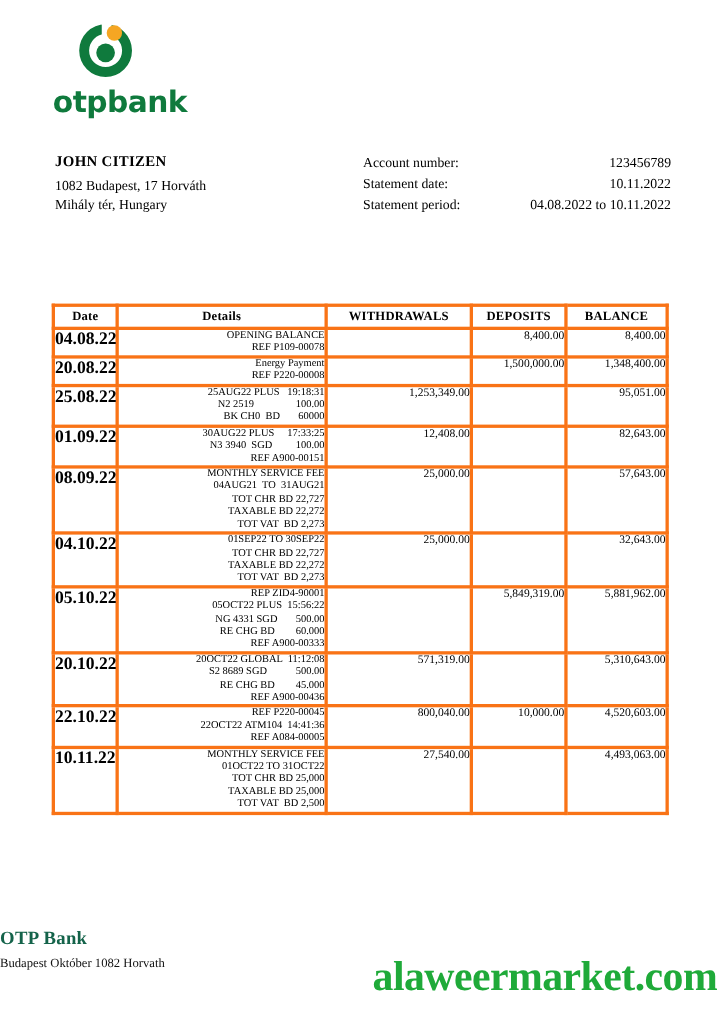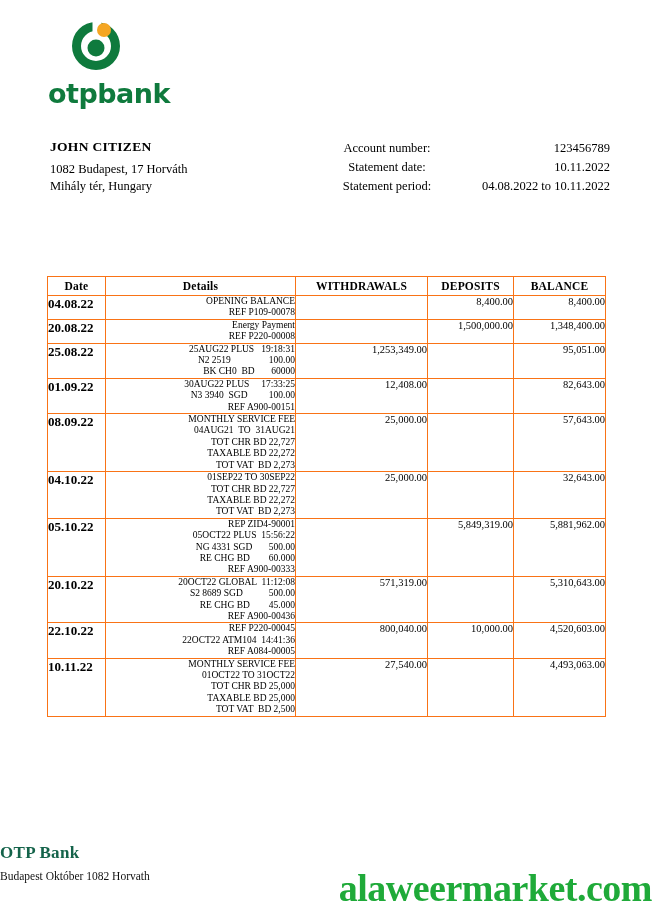--- a/index.html
+++ b/index.html
@@ -34,61 +34,61 @@
   .addr-name {
     font-weight: bold;
     font-size: 13.5px;
     letter-spacing: 0.3px;
     margin-bottom: 6px;
   }
   .addr-line { font-size: 12.5px; line-height: 17px; }
 
   .meta-block { position: absolute; left: 330px; top: 139px; width: 280px; }
   .meta-row { display: flex; font-size: 12.5px; line-height: 19px; }
-  .meta-label { width: 122px; text-align: center; padding-right: 8px; white-space: nowrap; }
+  .meta-label { width: 122px; text-align: left; padding-right: 8px; white-space: nowrap; }
   .meta-value { flex: 1; text-align: right; white-space: nowrap; }
 
   
   .section-title {
     position: absolute;
     left: 46px;
     top: 236px;
     font-size: 16px;
     font-weight: bold;
     letter-spacing: 0.4px;
   }
 
   
   .table-wrap { position: absolute; left: 47px; top: 276px; width: 558px; }
   table.stmt {
     border-collapse: collapse;
     width: 558px;
     table-layout: fixed;
   }
   table.stmt th, table.stmt td {
-    border: 1px solid #f97316;
+    border: 3px solid #f97316;
     vertical-align: top;
     padding: 0;
   }
   table.stmt thead th {
     text-align: center;
     font-size: 11.5px;
     font-weight: bold;
     height: 18px;
     line-height: 18px;
     letter-spacing: 0.2px;
   }
   .col-date { width: 58px; }
   .col-details { width: 190px; }
   .col-wd { width: 132px; }
   .col-dep { width: 86px; }
   .col-bal { width: 92px; }
 
   td.c-date {
-    font-size: 13px;
+    font-size: 16px;
     font-weight: bold;
     padding: 3px 0 0 4px;
   }
   td.c-details { padding: 2px 0 2px 4px; text-align: right; }
   td.c-details .dl {
     font-size: 9.5px;
     line-height: 11.4px;
     white-space: pre;
     font-family: "Liberation Serif", serif;
   }

